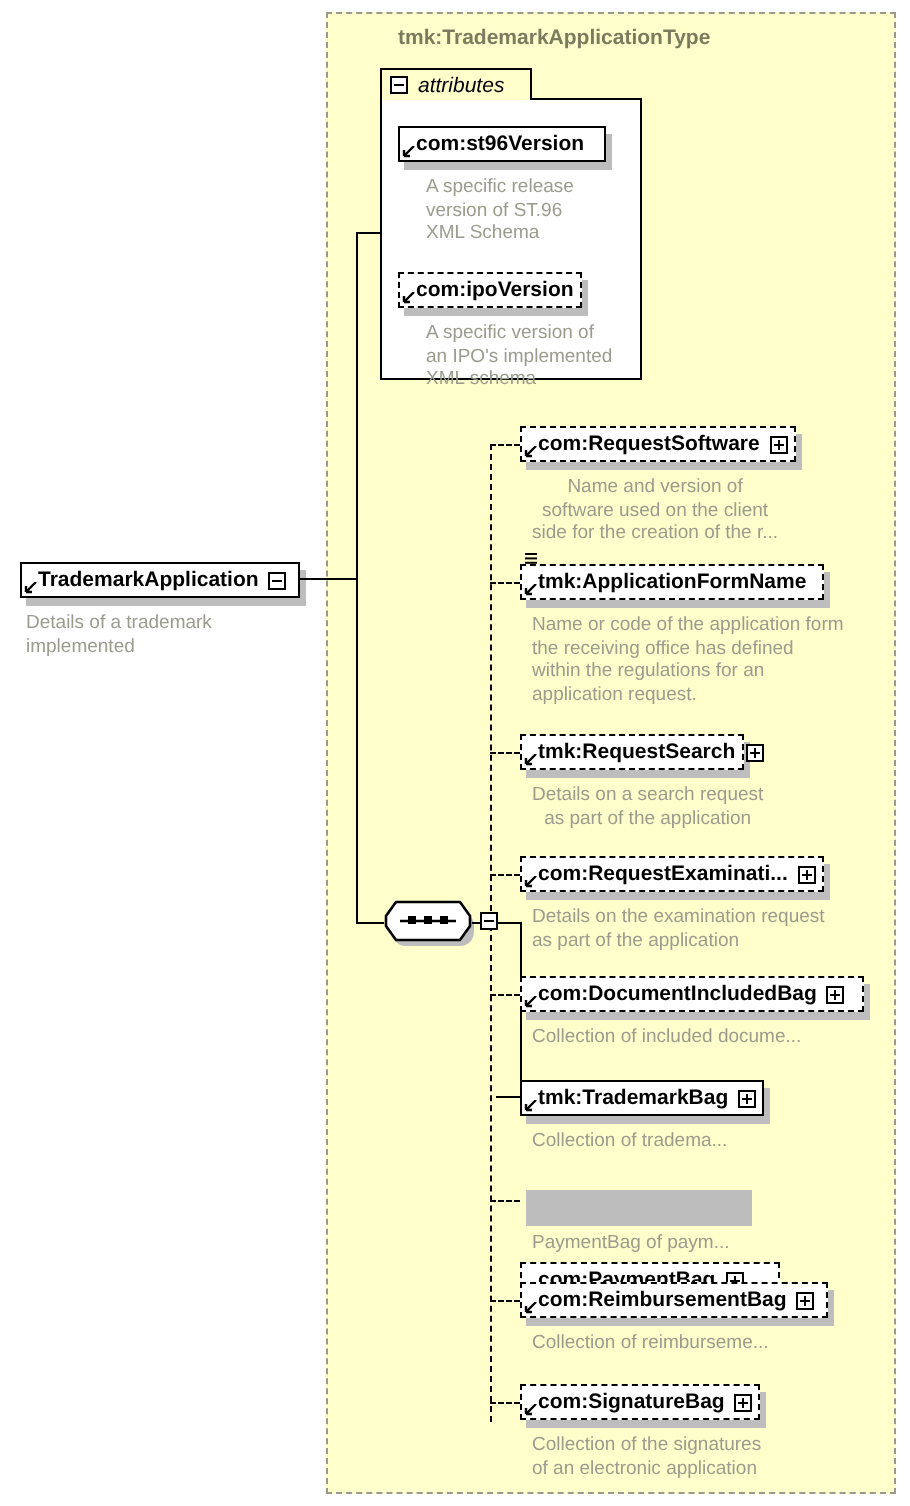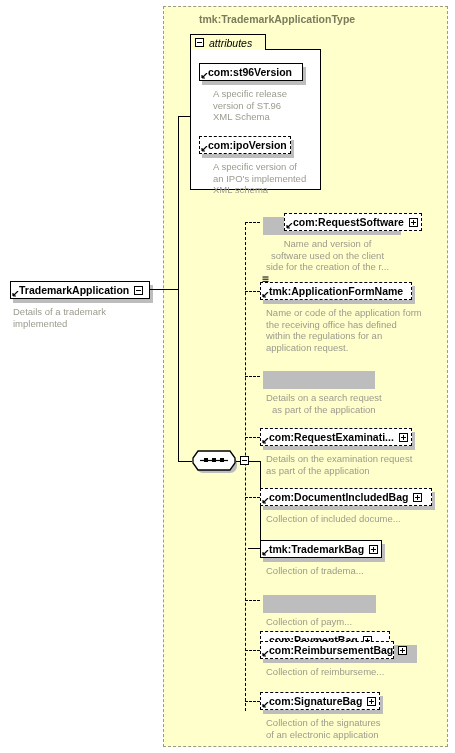--- a/index.html
+++ b/index.html
@@ -181,21 +181,21 @@
   <div class="ln-h-s" style="left:236px;top:461px;width:4px;"></div>
   <span class="tgl" style="position:absolute;left:240px;top:456px;z-index:4;"></span>
   <div class="ln-h-s" style="left:249px;top:461px;width:11px;"></div>
 
   <div class="ln-v-d" style="left:245px;top:222px;height:489px;"></div>
 
   <div class="ln-v-s" style="left:260px;top:461px;height:87px;"></div>
 
   <div class="ln-h-d" style="left:245px;top:222px;width:15px;"></div>
   <div class="shadow" style="left:263px;top:217px;width:138px;height:18px;"></div>
-  <div class="node opt" style="left:260px;top:213px;width:138px;z-index:3;margin-left:24px;">
+  <div class="node opt" style="left:260px;top:213px;width:138px;z-index:3;">
     <svg class="refarrow" viewBox="0 0 7 7">
       <path d="M6 0 L1 5 M1 5 L1 2 M1 5 L4 5" stroke="#000" stroke-width="1.2" fill="none"></path>
     </svg>
     <span class="nm">com:RequestSoftware</span>
     <span class="tgl plus"></span>
   </div>
   <div class="doc" style="left:266px;top:238px;text-align:center;">Name and version of
 software used on the client
 side for the creation of the r...</div>
 
@@ -212,20 +212,27 @@
     <line x1="0.5" y1="3.2" x2="6.5" y2="3.2" stroke="#000" stroke-width="1"></line>
     <line x1="0.5" y1="5.4" x2="6.5" y2="5.4" stroke="#000" stroke-width="1"></line>
   </svg>
   <div class="doc" style="left:266px;top:307px;">Name or code of the application form
 the receiving office has defined
 within the regulations for an
 application request.</div>
 
   <div class="ln-h-d" style="left:245px;top:376px;width:15px;"></div>
   <div class="shadow" style="left:263px;top:371px;width:112px;height:18px;"></div>
+  <div class="node opt" style="left:260px;top:367px;width:112px;z-index:3;">
+    <svg class="refarrow" viewBox="0 0 7 7">
+      <path d="M6 0 L1 5 M1 5 L1 2 M1 5 L4 5" stroke="#000" stroke-width="1.2" fill="none"></path>
+    </svg>
+    <span class="nm">tmk:RequestSearch</span>
+    <span class="tgl plus"></span>
+  </div>
   <div class="doc" style="left:266px;top:392px;text-align:center;">Details on a search request
 as part of the application</div>
 
   <div class="ln-h-d" style="left:245px;top:437px;width:15px;"></div>
   <div class="shadow" style="left:263px;top:432px;width:152px;height:18px;"></div>
   <div class="node opt" style="left:260px;top:428px;width:152px;z-index:3;">
     <svg class="refarrow" viewBox="0 0 7 7">
       <path d="M6 0 L1 5 M1 5 L1 2 M1 5 L4 5" stroke="#000" stroke-width="1.2" fill="none"></path>
     </svg>
     <span class="nm">com:RequestExaminati...</span>
@@ -258,25 +265,25 @@
 
   <div class="ln-h-d" style="left:245px;top:600px;width:15px;"></div>
   <div class="shadow" style="left:263px;top:595px;width:113px;height:18px;"></div>
   <div class="node opt" style="left:260px;top:591px;width:130px;z-index:3;margin-top:40px;">
     <svg class="refarrow" viewBox="0 0 7 7">
       <path d="M6 0 L1 5 M1 5 L1 2 M1 5 L4 5" stroke="#000" stroke-width="1.2" fill="none"></path>
     </svg>
     <span class="nm">com:PaymentBag</span>
     <span class="tgl plus"></span>
   </div>
-  <div class="doc" style="left:266px;top:616px;">Collection of paym...</div>
+  <div class="doc" style="left:266px;top:616px;">PaymentBag of paym...</div>
 
   <div class="ln-h-d" style="left:245px;top:650px;width:15px;"></div>
   <div class="shadow" style="left:263px;top:645px;width:154px;height:18px;"></div>
-  <div class="node opt" style="left:260px;top:641px;width:134px;z-index:3;">
+  <div class="node opt" style="left:260px;top:641px;width:154px;z-index:3;">
     <svg class="refarrow" viewBox="0 0 7 7">
       <path d="M6 0 L1 5 M1 5 L1 2 M1 5 L4 5" stroke="#000" stroke-width="1.2" fill="none"></path>
     </svg>
     <span class="nm">com:ReimbursementBag</span>
     <span class="tgl plus"></span>
   </div>
   <div class="doc" style="left:266px;top:666px;">Collection of reimburseme...</div>
 
   <div class="ln-h-d" style="left:245px;top:701px;width:15px;"></div>
   <div class="shadow" style="left:263px;top:696px;width:120px;height:18px;"></div>

